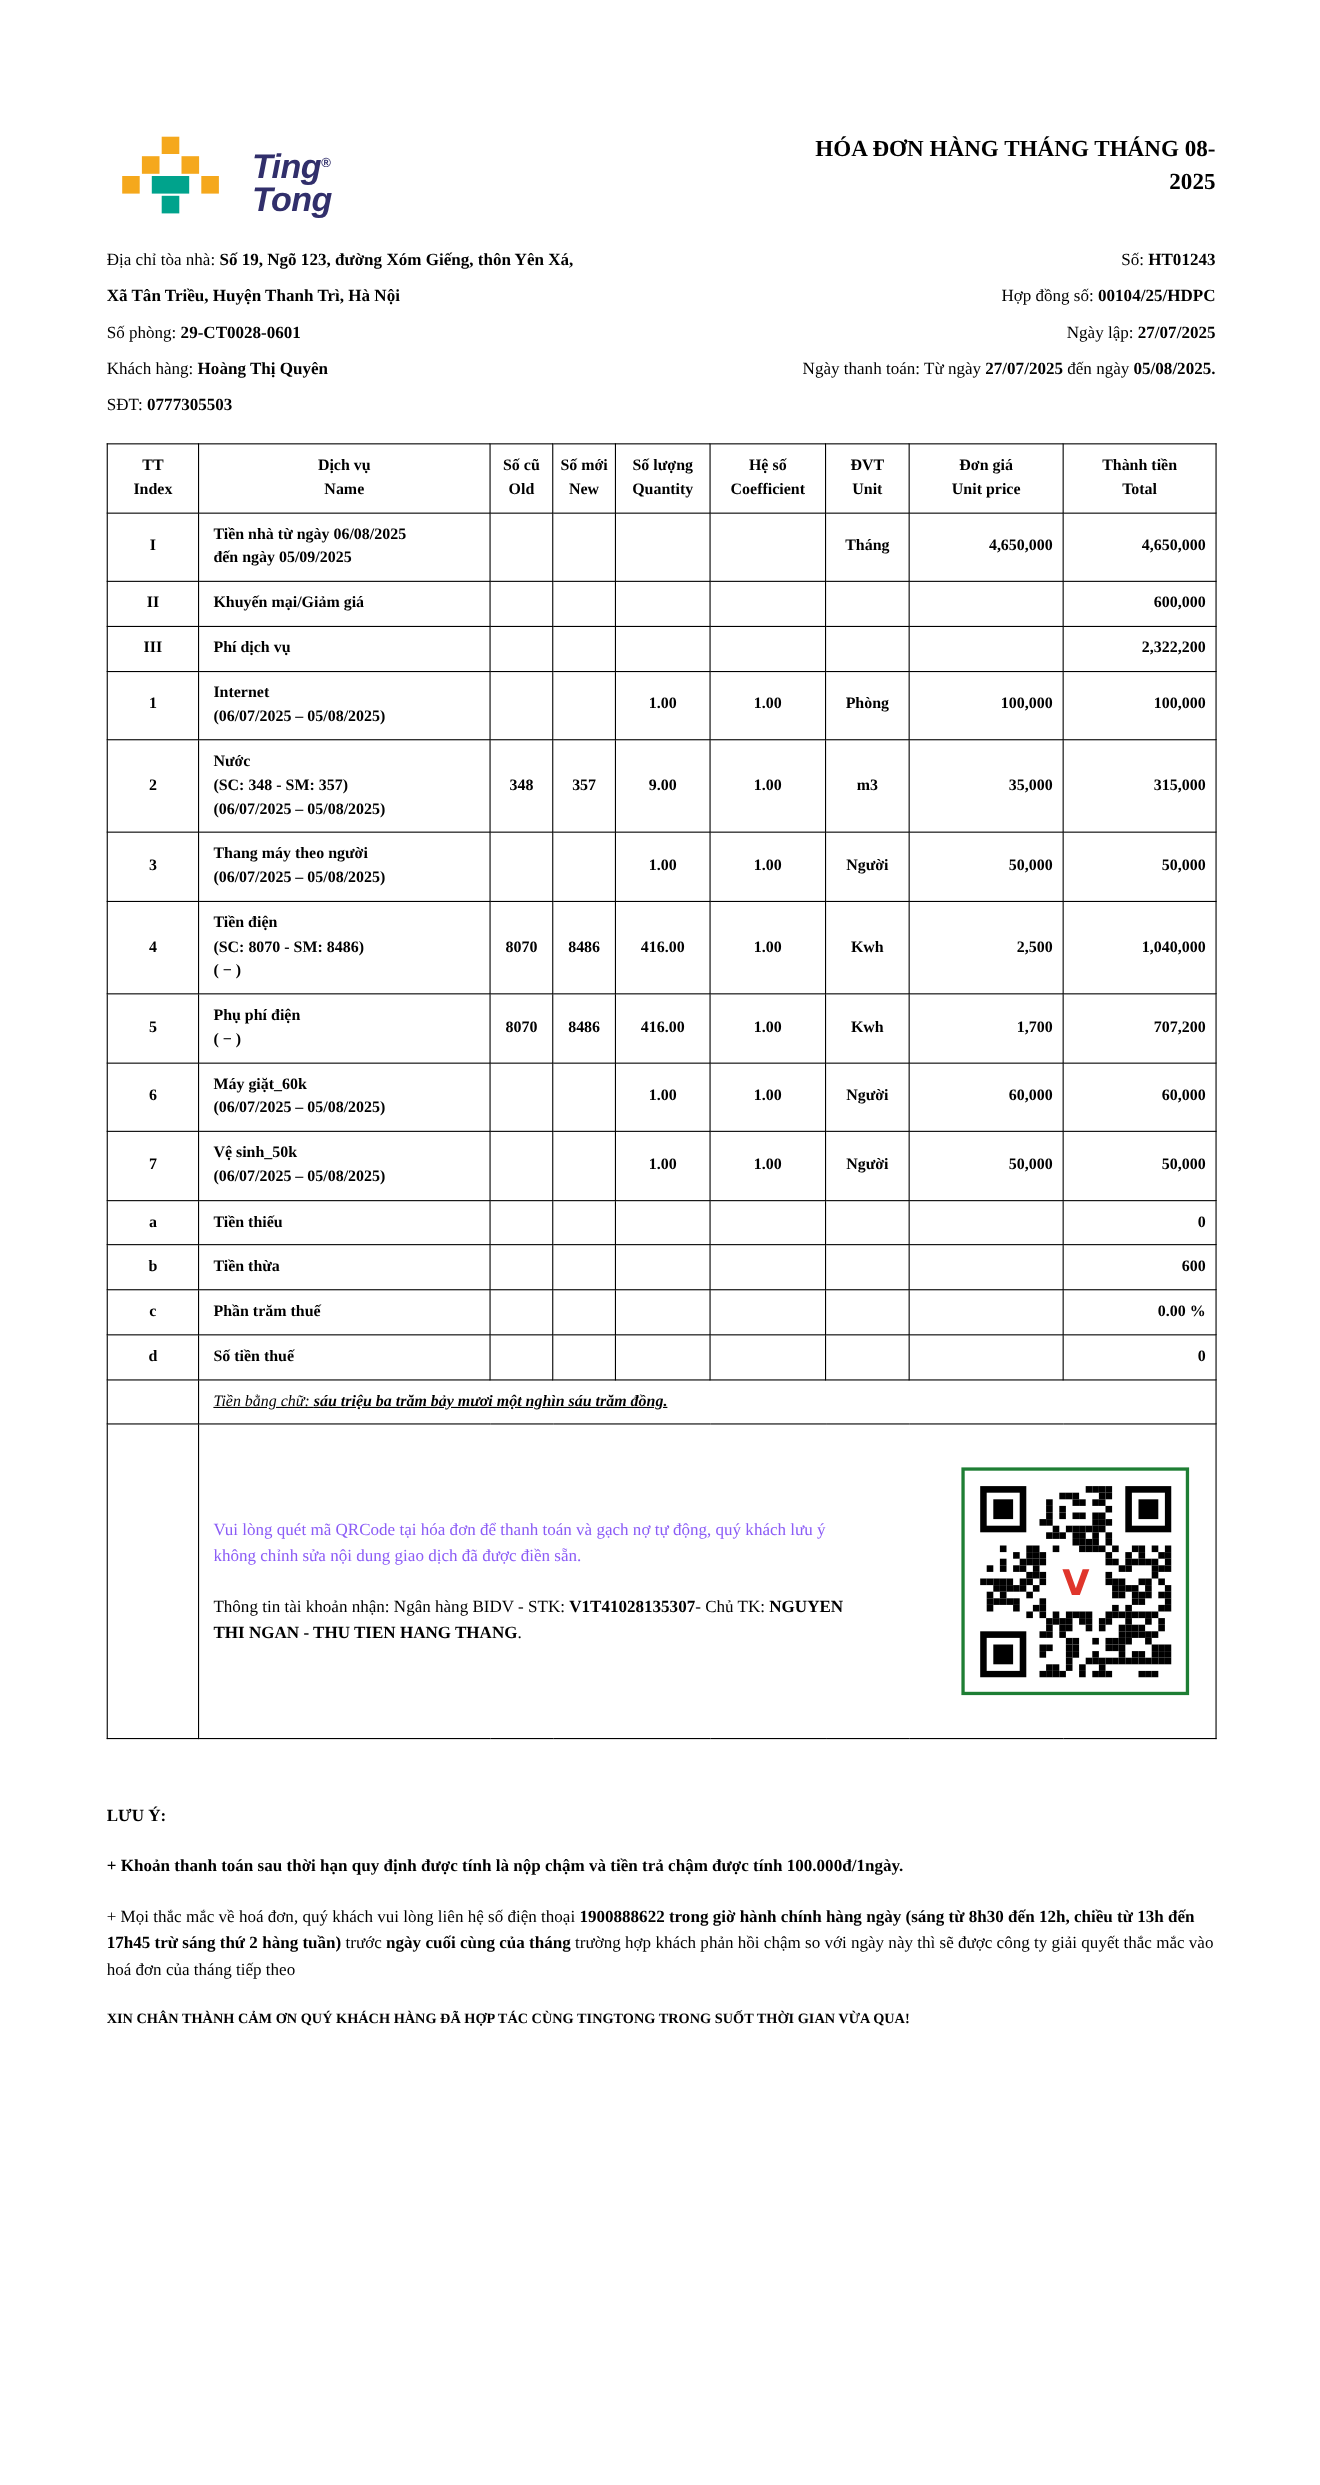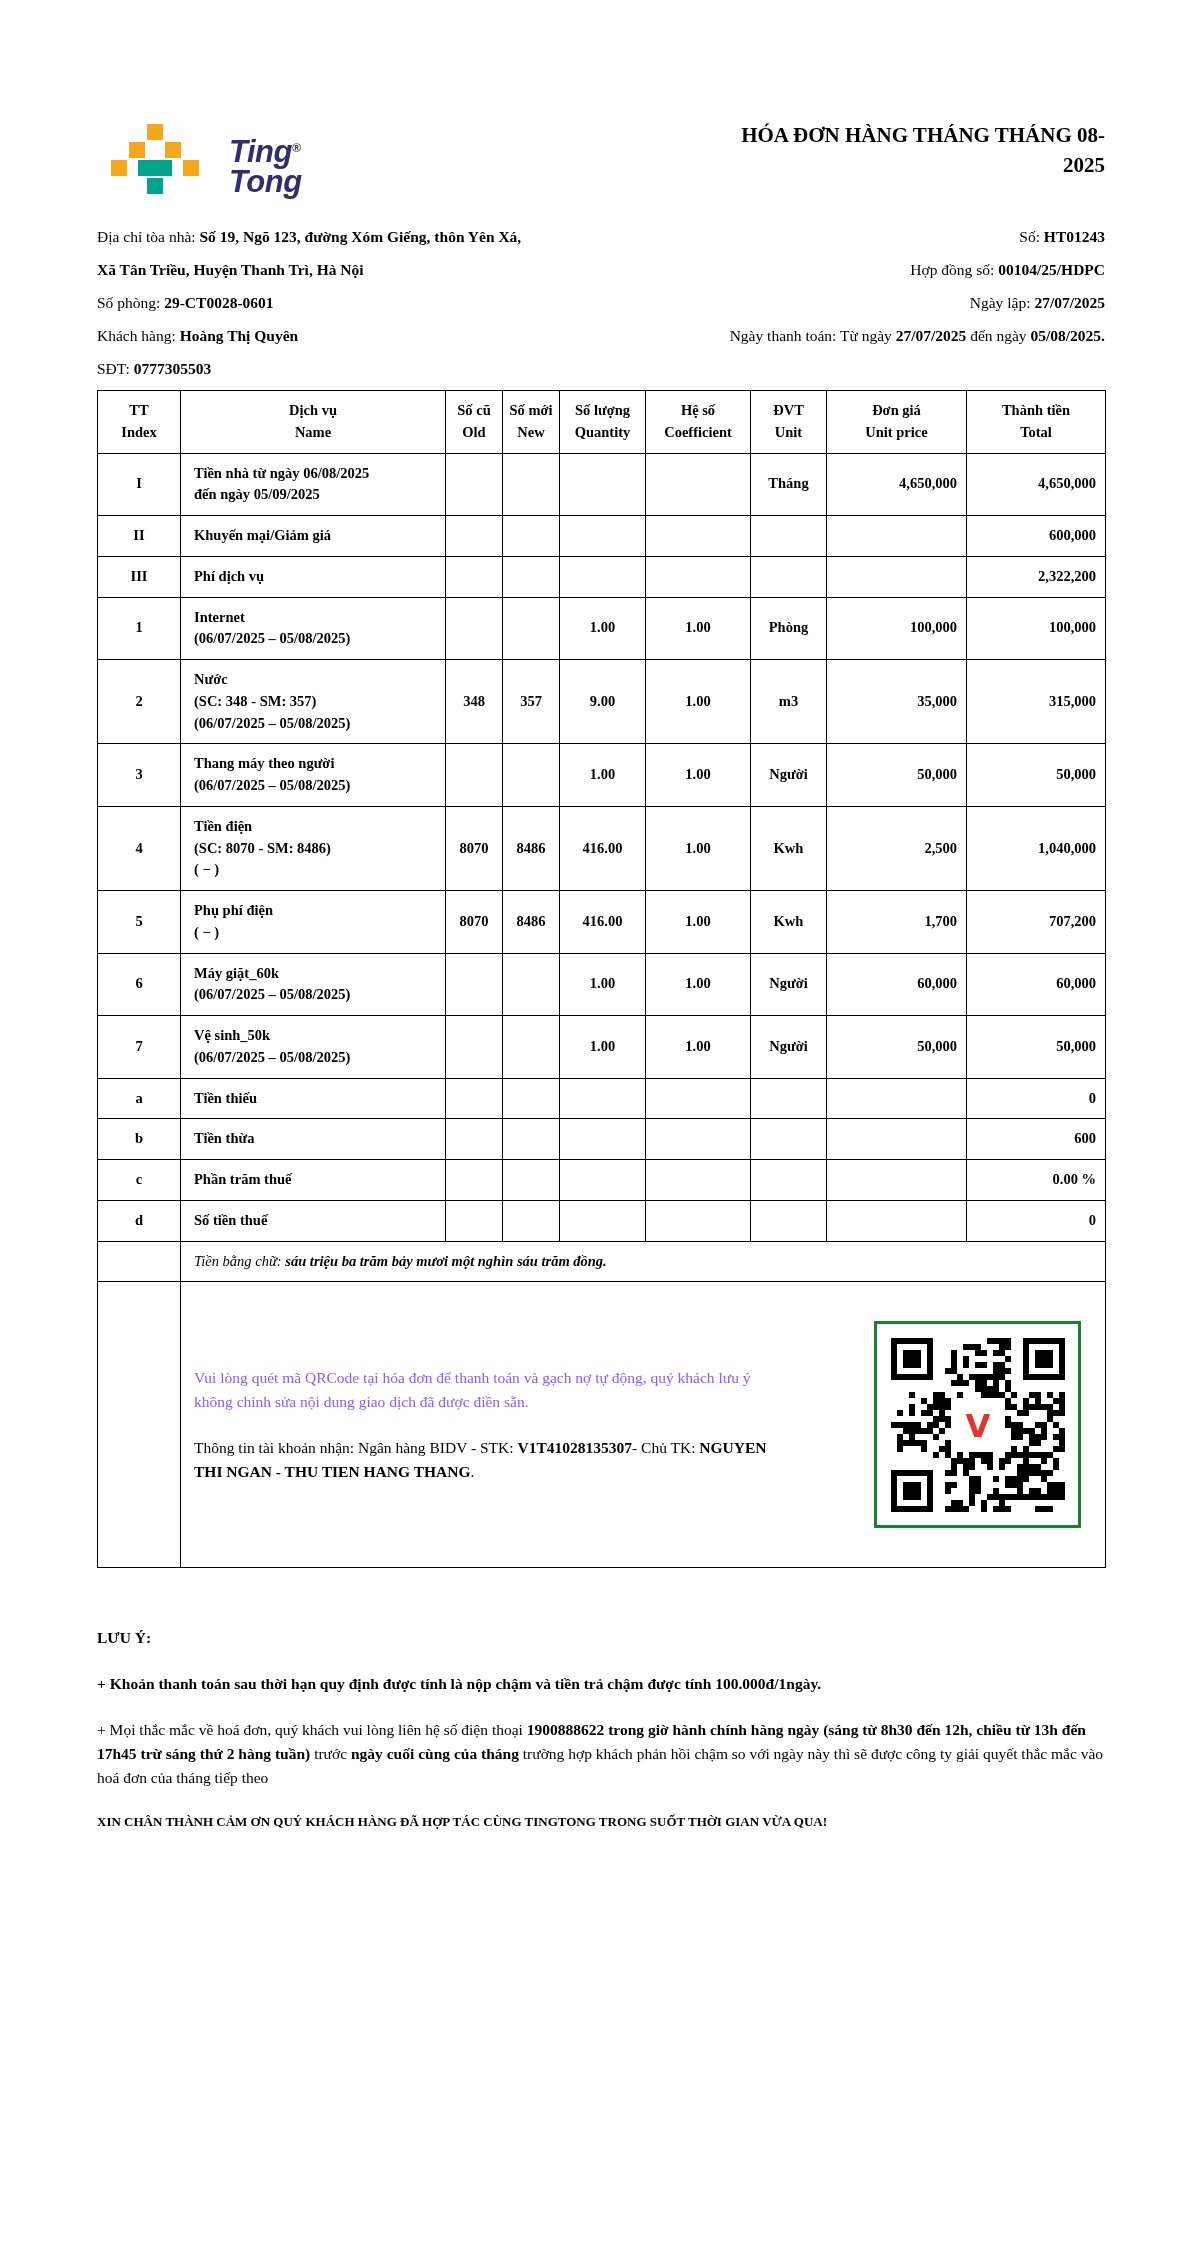--- a/index.html
+++ b/index.html
@@ -19,28 +19,28 @@
 
   
   .info-row{display:flex;justify-content:space-between;margin-top:24px;font-size:15.5px;}
   .info-left{width:600px;}
   .info-right{flex:1;}
   .info-line{line-height:33px;white-space:nowrap;}
   .info-right .info-line{text-align:right;}
   .b{font-weight:bold;}
 
   
-  table.inv{border-collapse:collapse;width:1008px;margin-top:5px;font-size:14.5px;table-layout:fixed;border-radius:32px;}
+  table.inv{border-collapse:collapse;width:1008px;margin-top:18px;font-size:14.5px;table-layout:fixed;border-radius:32px;}
   .inv th,.inv td{border:1.5px solid #000;font-weight:bold;vertical-align:middle;}
   .inv th{padding:9px 3px;text-align:center;line-height:1.5;}
   .inv td{padding:9px 6px;line-height:1.5;}
   td.l{text-align:left;padding-left:13px;}
   td.c{text-align:center;}
   td.r{text-align:right;padding-right:9px;}
-  td.words{font-weight:normal;font-style:italic;padding-left:13px;}
+  td.words{font-weight:normal;font-style:italic;padding-left:13px;text-decoration:underline;}
   .words .amt{font-weight:bold;}
   td.qr-cell{padding:20px 0 20px 13px;font-weight:normal;}
   .qr-flex{display:flex;align-items:center;justify-content:space-between;min-height:245px;}
   .qr-texts{width:595px;font-size:15.5px;line-height:1.55;}
   .qr-texts p{margin:0;}
   .qr-texts .red{color:#8b5cf6;margin-bottom:22px;}
   .qr-box{width:207px;height:207px;border:3px solid #1E7E34;background:#fff;
           display:flex;align-items:center;justify-content:center;margin-right:24px;flex:0 0 auto;}
 
   

